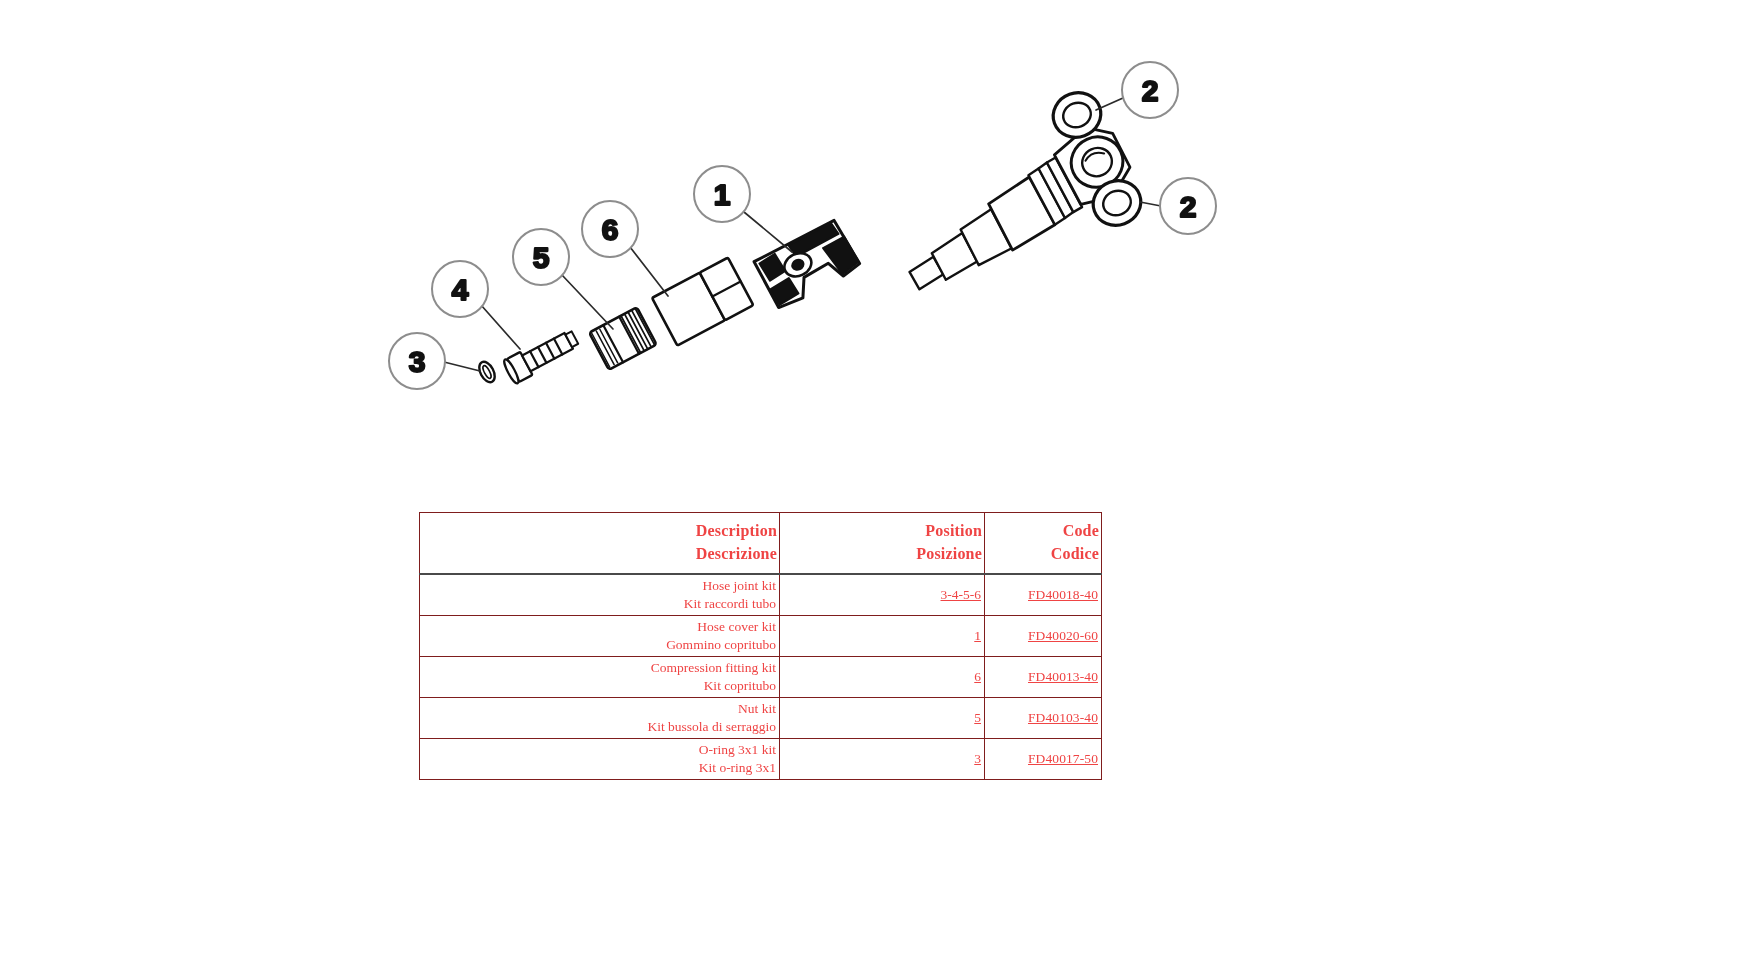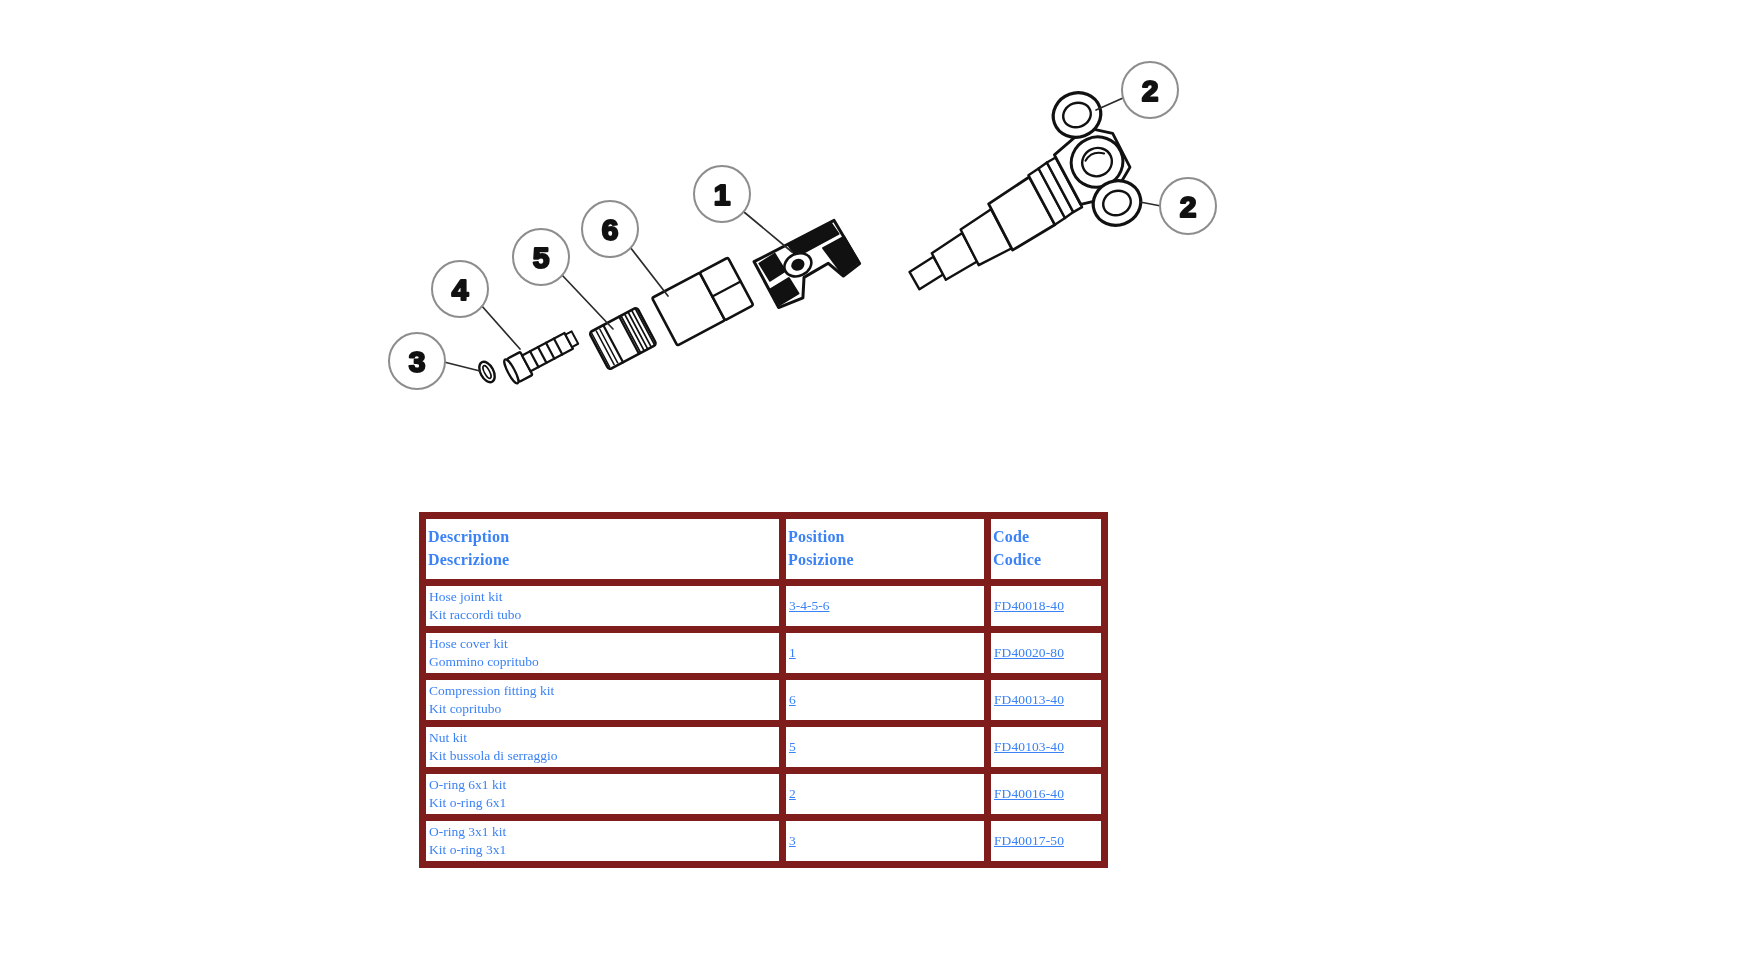--- a/index.html
+++ b/index.html
@@ -47,25 +47,25 @@
     top: 512px;
     width: 682px;
   }
   table.parts {
     border-collapse: collapse;
     width: 682px;
     table-layout: fixed;
     background: #ffffff;
   }
   table.parts td, table.parts th {
-    border: 7px solid #7f1d1d;
+    border: 1px solid #7f1d1d;
     padding: 0;
-    text-align: left;
+    text-align: right;
     vertical-align: middle;
-    color: #3b82f6;
+    color: #ef4444;
   }
   table.parts thead th {
     border-bottom: 2px solid #4a4a4a;
     font-weight: bold;
     font-size: 16px;
     line-height: 1.42;
     padding: 7px 2px 8px 2px;
     letter-spacing: .2px;
   }
   table.parts thead th .hdr-line { display: block; }
@@ -265,45 +265,37 @@
           </td>
           <td class="pos">3-4-5-6</td>
           <td class="code">FD40018-40</td>
         </tr>
         <tr>
           <td class="desc">
             <span class="d-en">Hose cover kit</span>
             <span class="d-it">Gommino copritubo</span>
           </td>
           <td class="pos">1</td>
-          <td class="code">FD40020-80</td>
+          <td class="code">FD40020-60</td>
         </tr>
         <tr>
           <td class="desc">
             <span class="d-en">Compression fitting kit</span>
             <span class="d-it">Kit copritubo</span>
           </td>
           <td class="pos">6</td>
           <td class="code">FD40013-40</td>
         </tr>
         <tr>
           <td class="desc">
             <span class="d-en">Nut kit</span>
             <span class="d-it">Kit bussola di serraggio</span>
           </td>
           <td class="pos">5</td>
           <td class="code">FD40103-40</td>
-        </tr>
-        <tr>
-          <td class="desc">
-            <span class="d-en">O-ring 6x1 kit</span>
-            <span class="d-it">Kit o-ring 6x1</span>
-          </td>
-          <td class="pos">2</td>
-          <td class="code">FD40016-40</td>
         </tr>
         <tr>
           <td class="desc">
             <span class="d-en">O-ring 3x1 kit</span>
             <span class="d-it">Kit o-ring 3x1</span>
           </td>
           <td class="pos">3</td>
           <td class="code">FD40017-50</td>
         </tr>
       </tbody>

